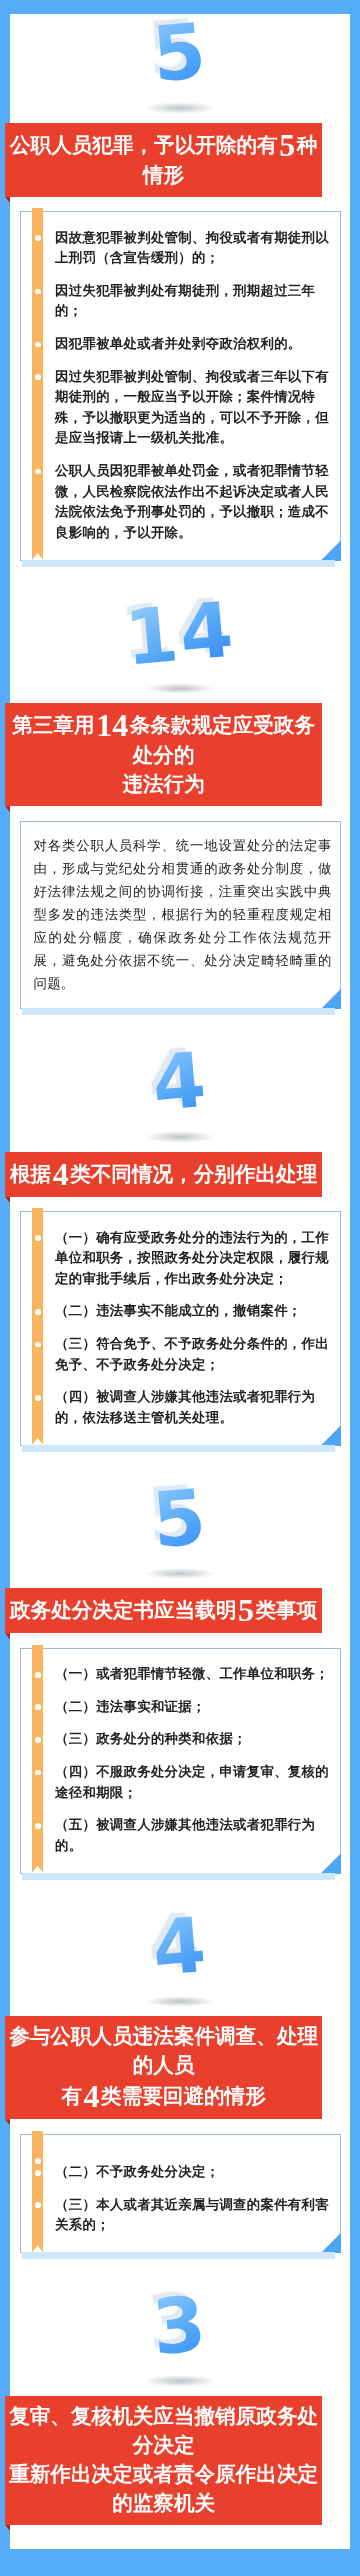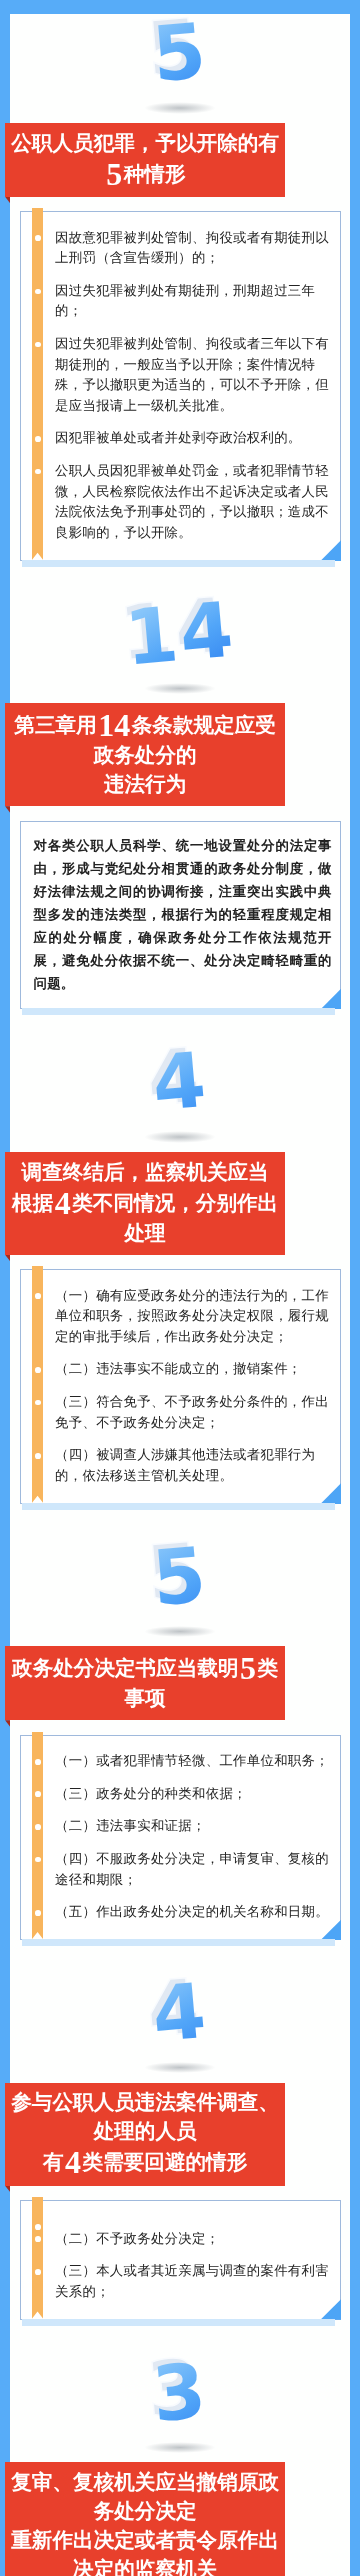--- a/index.html
+++ b/index.html
@@ -48,21 +48,21 @@
     position:absolute;
     left:50%;bottom:-8.2px;
     width:72px;height:11.3px;margin-left:-36px;
     border-radius:50%;
     background:radial-gradient(ellipse,rgba(95,105,115,.40),rgba(95,105,115,0) 70%);
   }
   
   .banner{
     position:relative;
     margin-left:-5.2px;
-    width:280px;
+    width:317px;
     background:#e8402c;
     color:#fff;
     text-align:center;
     padding:5.7px 0 7.2px;
     font-family:"Liberation Serif","DejaVu Serif",serif;
     font-weight:bold;
   }
   .banner::after{
     content:"";
     position:absolute;left:0;top:100%;
@@ -114,30 +114,30 @@
   .dot{
     position:absolute;left:14px;top:7.7px;
     width:5.7px;height:5.7px;border-radius:50%;
     background:#fff;
   }
   .itext{
     display:block;
     font-size:13.4px;
     line-height:20.6px;
     color:#232323;
-    font-weight:400;
+    font-weight:700;
     letter-spacing:0.3px;
   }
   .plain .ptext{
     margin:0;
     padding:12.4px 8.2px 13.4px 12.4px;
     font-size:13.4px;
     line-height:23px;
     color:#232323;
-    font-weight:700;
+    font-weight:400;
     letter-spacing:0.3px;
     text-align:justify;
   }
 </style>
 </head>
 <body>
 
 <div class="page">
   <div class="column">
       <section class="section">
@@ -155,25 +155,25 @@
             <li class="item">
               <span class="dot"></span>
               <span class="itext">因故意犯罪被判处管制、拘役或者有期徒刑以上刑罚（含宣告缓刑）的；</span>
             </li>
             <li class="item">
               <span class="dot"></span>
               <span class="itext">因过失犯罪被判处有期徒刑，刑期超过三年的；</span>
             </li>
             <li class="item">
               <span class="dot"></span>
+              <span class="itext">因犯罪被单处或者并处剥夺政治权利的。</span>
+            </li>
+            <li class="item">
+              <span class="dot"></span>
               <span class="itext">因过失犯罪被判处管制、拘役或者三年以下有期徒刑的，一般应当予以开除；案件情况特殊，予以撤职更为适当的，可以不予开除，但是应当报请上一级机关批准。</span>
-            </li>
-            <li class="item">
-              <span class="dot"></span>
-              <span class="itext">因犯罪被单处或者并处剥夺政治权利的。</span>
             </li>
             <li class="item">
               <span class="dot"></span>
               <span class="itext">公职人员因犯罪被单处罚金，或者犯罪情节轻微，人民检察院依法作出不起诉决定或者人民法院依法免予刑事处罚的，予以撤职；造成不良影响的，予以开除。</span>
             </li>
           </ul>
           <span class="corner"></span>
         </div>
       </section>
       <section class="section">
@@ -191,21 +191,20 @@
           <span class="corner"></span>
         </div>
       </section>
       <section class="section">
         <div class="num-wrap">
           <span class="num back">4</span>
           <span class="num front">4</span>
           <div class="num-shadow"></div>
         </div>
         <div class="banner">
-          <div class="bline"><span>调查终结后，监察机关应当</span></div>
           <div class="bline"><span>根据</span><span class="bigdigit">4</span><span>类不同情况，分别作出处理</span></div>
         </div>
         <div class="card">
           <div class="ribbon"></div>
           <ul class="items">
             <li class="item">
               <span class="dot"></span>
               <span class="itext">（一）确有应受政务处分的违法行为的，工作单位和职务，按照政务处分决定权限，履行规定的审批手续后，作出政务处分决定；</span>
             </li>
             <li class="item">
@@ -235,33 +234,33 @@
         </div>
         <div class="card">
           <div class="ribbon"></div>
           <ul class="items">
             <li class="item">
               <span class="dot"></span>
               <span class="itext">（一）或者犯罪情节轻微、工作单位和职务；</span>
             </li>
             <li class="item">
               <span class="dot"></span>
+              <span class="itext">（二）违法事实和证据；</span>
+            </li>
+            <li class="item">
+              <span class="dot"></span>
               <span class="itext">（三）政务处分的种类和依据；</span>
             </li>
             <li class="item">
               <span class="dot"></span>
-              <span class="itext">（二）违法事实和证据；</span>
-            </li>
-            <li class="item">
-              <span class="dot"></span>
               <span class="itext">（四）不服政务处分决定，申请复审、复核的途径和期限；</span>
             </li>
             <li class="item">
               <span class="dot"></span>
-              <span class="itext">（五）作出政务处分决定的机关名称和日期。</span>
+              <span class="itext">（五）被调查人涉嫌其他违法或者犯罪行为的。</span>
             </li>
           </ul>
           <span class="corner"></span>
         </div>
       </section>
       <section class="section">
         <div class="num-wrap">
           <span class="num back">4</span>
           <span class="num front">4</span>
           <div class="num-shadow"></div>

